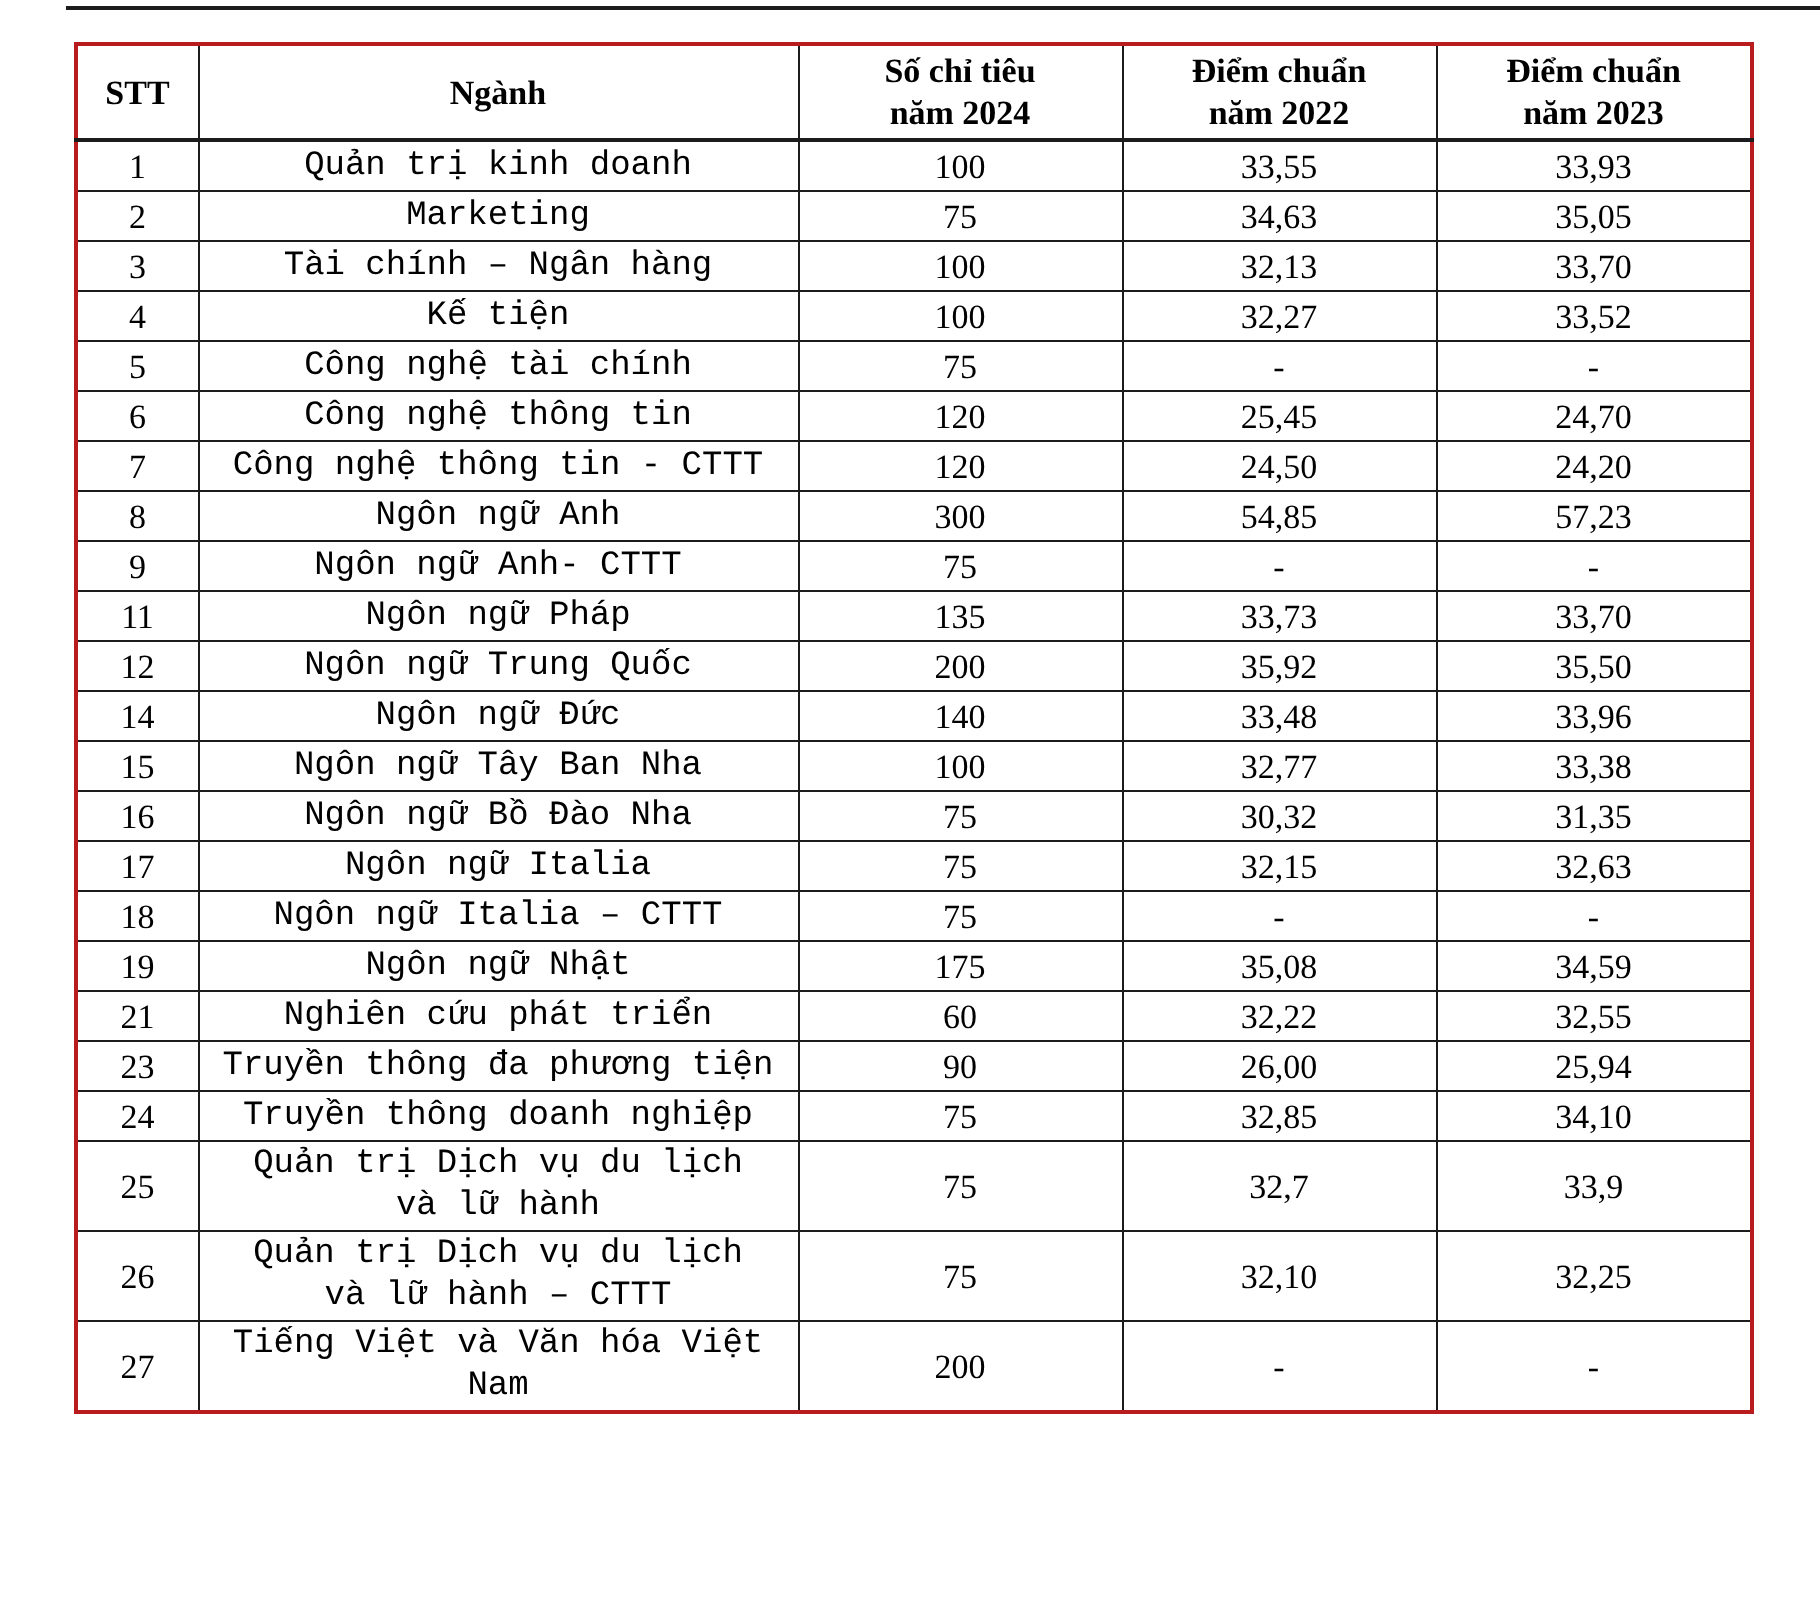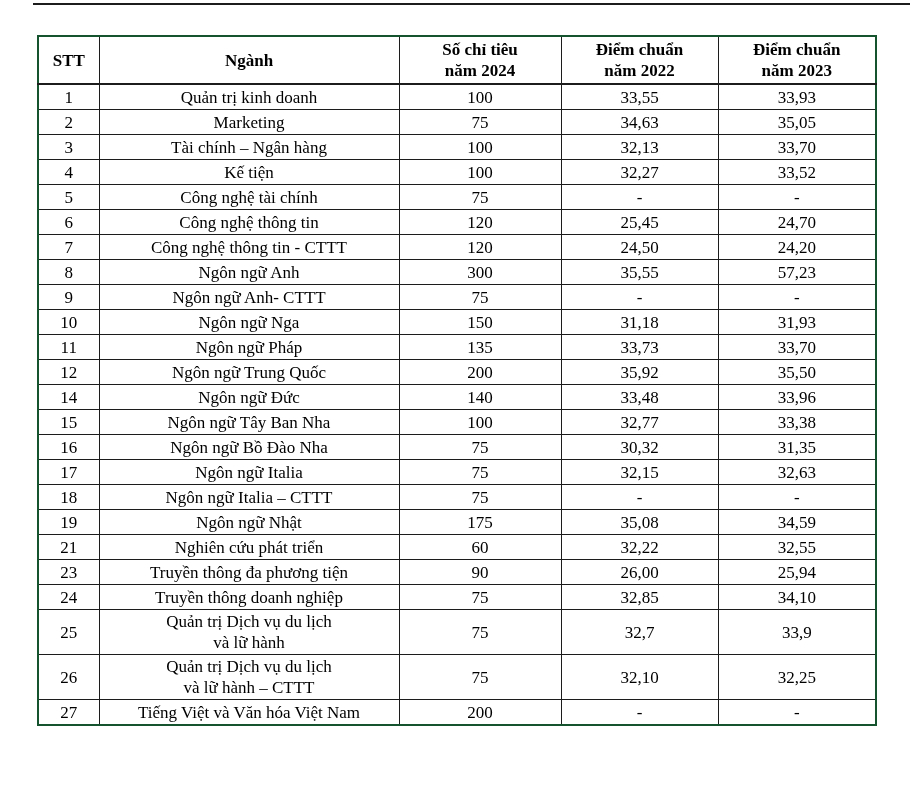--- a/index.html
+++ b/index.html
@@ -12,43 +12,43 @@
     overflow: hidden;
   }
   .top-rule {
     position: absolute;
     left: 33px; right: 0; top: 3px;
     height: 2px;
     background: #1c1c1c;
   }
   table.admissions-table {
     position: absolute;
-    left: 37px; top: 35px;
+    left: 37px; top: 21px;
     width: 838px;
     border-collapse: collapse;
     table-layout: fixed;
-    border: 2px solid #14532d;
+    border: 2px solid #b91c1c;
   }
   th, td {
     border: 1px solid #1c1c1c;
     text-align: center;
     vertical-align: middle;
     padding: 1px 4px;
     font-size: 17px;
     line-height: 21px;
     overflow: hidden;
   }
   thead th {
     font-weight: bold;
     height: 44px;
     border-bottom: 2px solid #1c1c1c;
     white-space: pre-line;
   }
   tbody td { height: 22px; }
-  td.c-nganh { white-space: pre-line; }
+  td.c-nganh { white-space: pre-line; font-family: Liberation Mono, monospace; }
 </style>
 </head>
 <body>
 
 <div class="top-rule"></div>
 
 <table class="admissions-table">
   <colgroup>
     <col style="width:61px">
     <col style="width:300px">
@@ -115,36 +115,29 @@
     <td class="c-stt">7</td>
     <td class="c-nganh">Công nghệ thông tin - CTTT</td>
     <td class="c-num">120</td>
     <td class="c-num">24,50</td>
     <td class="c-num">24,20</td>
   </tr>
       <tr>
     <td class="c-stt">8</td>
     <td class="c-nganh">Ngôn ngữ Anh</td>
     <td class="c-num">300</td>
-    <td class="c-num">35,55</td>
+    <td class="c-num">54,85</td>
     <td class="c-num">57,23</td>
   </tr>
       <tr>
     <td class="c-stt">9</td>
     <td class="c-nganh">Ngôn ngữ Anh- CTTT</td>
     <td class="c-num">75</td>
     <td class="c-num">-</td>
     <td class="c-num">-</td>
-  </tr>
-      <tr>
-    <td class="c-stt">10</td>
-    <td class="c-nganh">Ngôn ngữ Nga</td>
-    <td class="c-num">150</td>
-    <td class="c-num">31,18</td>
-    <td class="c-num">31,93</td>
   </tr>
       <tr>
     <td class="c-stt">11</td>
     <td class="c-nganh">Ngôn ngữ Pháp</td>
     <td class="c-num">135</td>
     <td class="c-num">33,73</td>
     <td class="c-num">33,70</td>
   </tr>
       <tr>
     <td class="c-stt">12</td>

